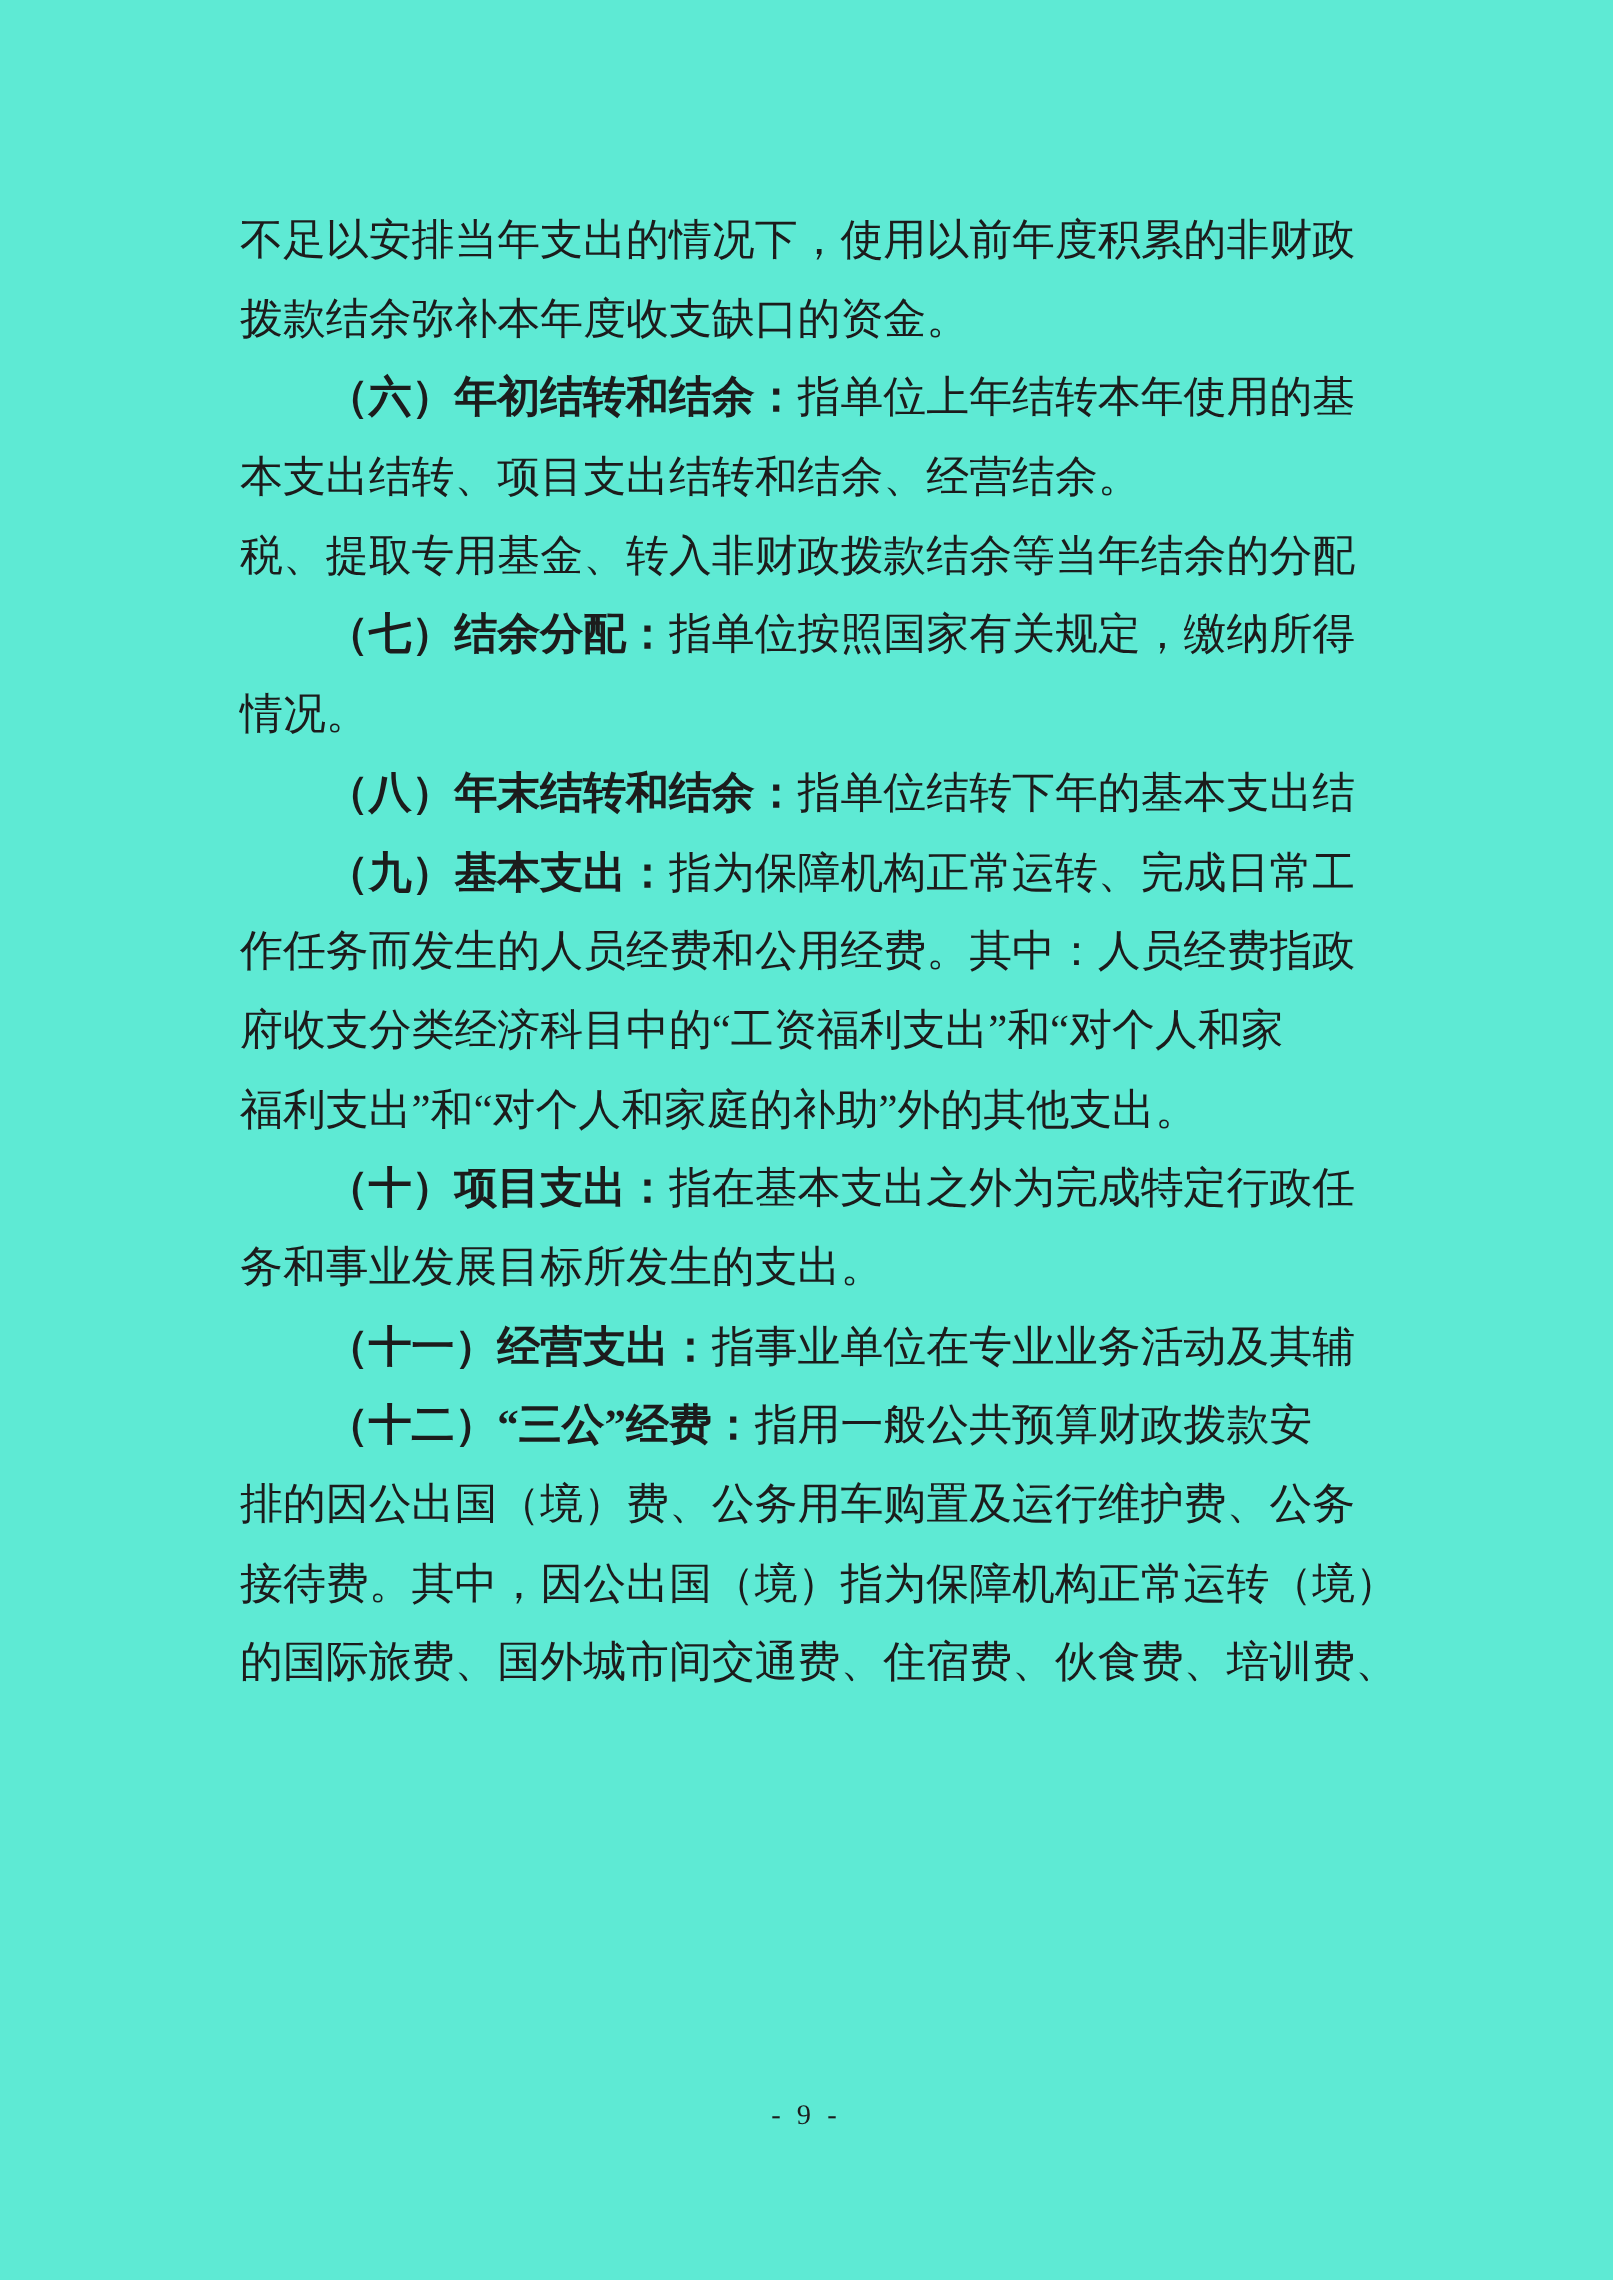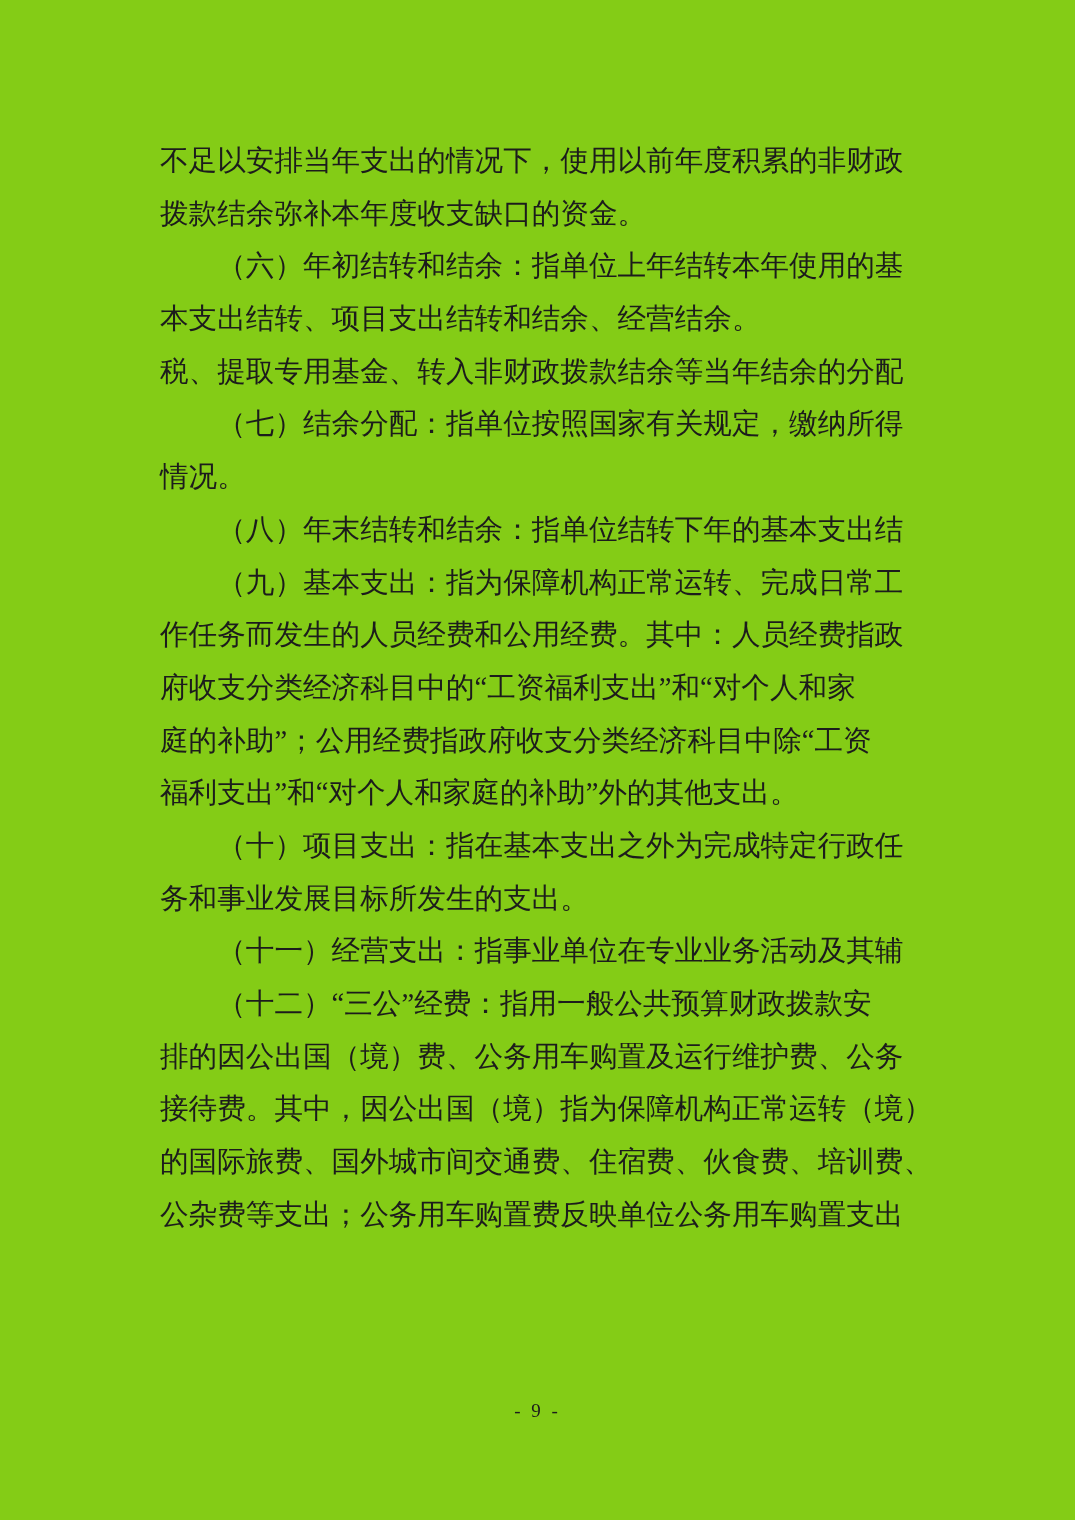--- a/index.html
+++ b/index.html
@@ -25,56 +25,54 @@
     line-height: 52.7px;
     font-size: 28.6px;
     white-space: nowrap;
     letter-spacing: 0;
     font-weight: 400;
   }
   .line.indent {
     text-indent: 57.2px;
   }
   .term {
-    font-weight: 400;
+    font-weight: 700;
   }
   .body-text {
     font-weight: 400;
   }
   .page-number {
     position: absolute;
     top: 1400px;
     left: 0;
     width: 100%;
     text-align: center;
     font-size: 19px;
     letter-spacing: 3px;
   }
 </style>
 </head>
 <body>
 
-<div class="page" style="background: #84cc16; color: rgb(28, 28, 28);">
+<div class="page" style="background: #5eead4; color: rgb(28, 28, 28);">
   <div class="content">
       <div class="line"><span class="body-text">不足以安排当年支出的情况下，使用以前年度积累的非财政</span></div>
       <div class="line"><span class="body-text">拨款结余弥补本年度收支缺口的资金。</span></div>
       <div class="line indent"><span class="term">（六）年初结转和结余：</span><span class="body-text">指单位上年结转本年使用的基</span></div>
       <div class="line"><span class="body-text">本支出结转、项目支出结转和结余、经营结余。</span></div>
       <div class="line"><span class="body-text">税、提取专用基金、转入非财政拨款结余等当年结余的分配</span></div>
       <div class="line indent"><span class="term">（七）结余分配：</span><span class="body-text">指单位按照国家有关规定，缴纳所得</span></div>
       <div class="line"><span class="body-text">情况。</span></div>
       <div class="line indent"><span class="term">（八）年末结转和结余：</span><span class="body-text">指单位结转下年的基本支出结</span></div>
       <div class="line indent"><span class="term">（九）基本支出：</span><span class="body-text">指为保障机构正常运转、完成日常工</span></div>
       <div class="line"><span class="body-text">作任务而发生的人员经费和公用经费。其中：人员经费指政</span></div>
       <div class="line"><span class="body-text">府收支分类经济科目中的“工资福利支出”和“对个人和家</span></div>
-      <div class="line"><span class="body-text">庭的补助”；公用经费指政府收支分类经济科目中除“工资</span></div>
       <div class="line"><span class="body-text">福利支出”和“对个人和家庭的补助”外的其他支出。</span></div>
       <div class="line indent"><span class="term">（十）项目支出：</span><span class="body-text">指在基本支出之外为完成特定行政任</span></div>
       <div class="line"><span class="body-text">务和事业发展目标所发生的支出。</span></div>
       <div class="line indent"><span class="term">（十一）经营支出：</span><span class="body-text">指事业单位在专业业务活动及其辅</span></div>
       <div class="line indent"><span class="term">（十二）“三公”经费：</span><span class="body-text">指用一般公共预算财政拨款安</span></div>
       <div class="line"><span class="body-text">排的因公出国（境）费、公务用车购置及运行维护费、公务</span></div>
       <div class="line"><span class="body-text">接待费。其中，因公出国（境）指为保障机构正常运转（境）</span></div>
       <div class="line"><span class="body-text">的国际旅费、国外城市间交通费、住宿费、伙食费、培训费、</span></div>
-      <div class="line"><span class="body-text">公杂费等支出；公务用车购置费反映单位公务用车购置支出</span></div>
     </div>
   <div class="page-number">- 9 -</div>
 </div>
 
 </body></html>

